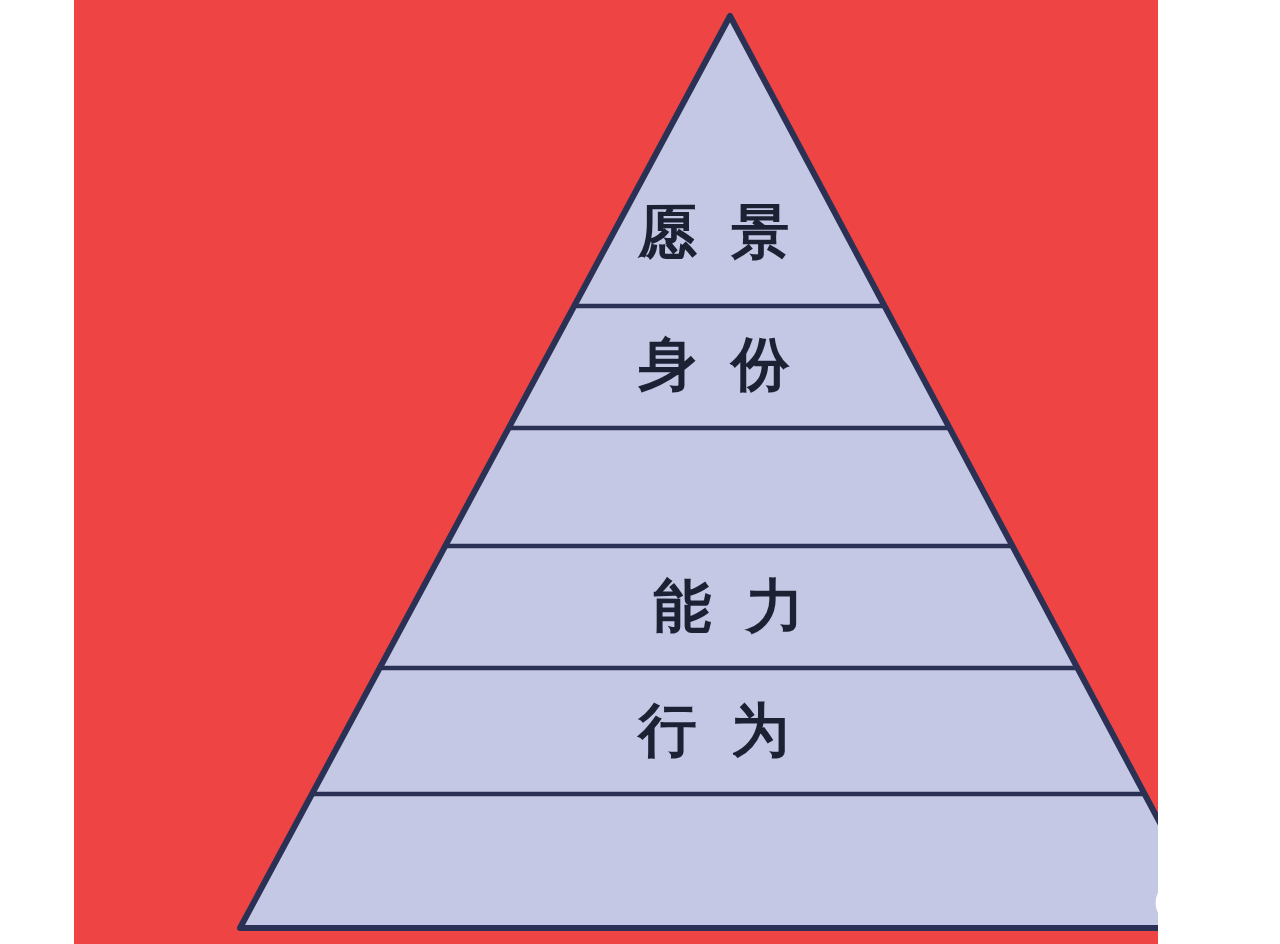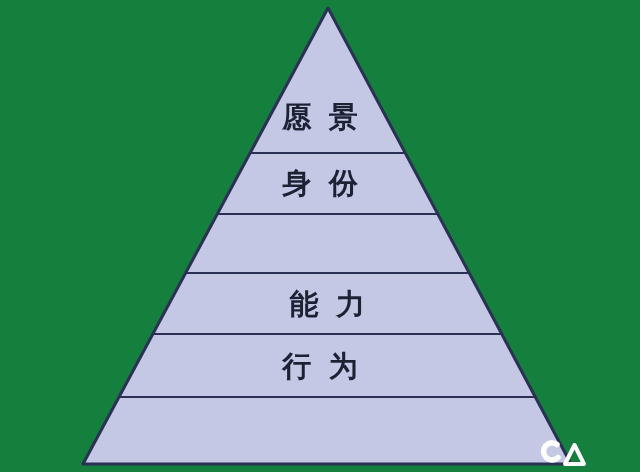--- a/index.html
+++ b/index.html
@@ -2,25 +2,26 @@
 <html><head>
 <meta charset="utf-8">
 <style>
   html, body {
     margin: 0;
     padding: 0;
     background: #ffffff;
   }
   .stage {
     position: relative;
-    width: 640px;
+    width: 542px;
     height: 472px;
-    background: #15803d;
+    background: #ef4444;
     overflow: hidden;
     font-family: "Liberation Sans", "DejaVu Sans", sans-serif;
+    margin-left: 37px;
   }
   .pyramid-svg {
     position: absolute;
     left: 0;
     top: 0;
     width: 640px;
     height: 472px;
   }
   .outline {
     stroke: #2b3154;

